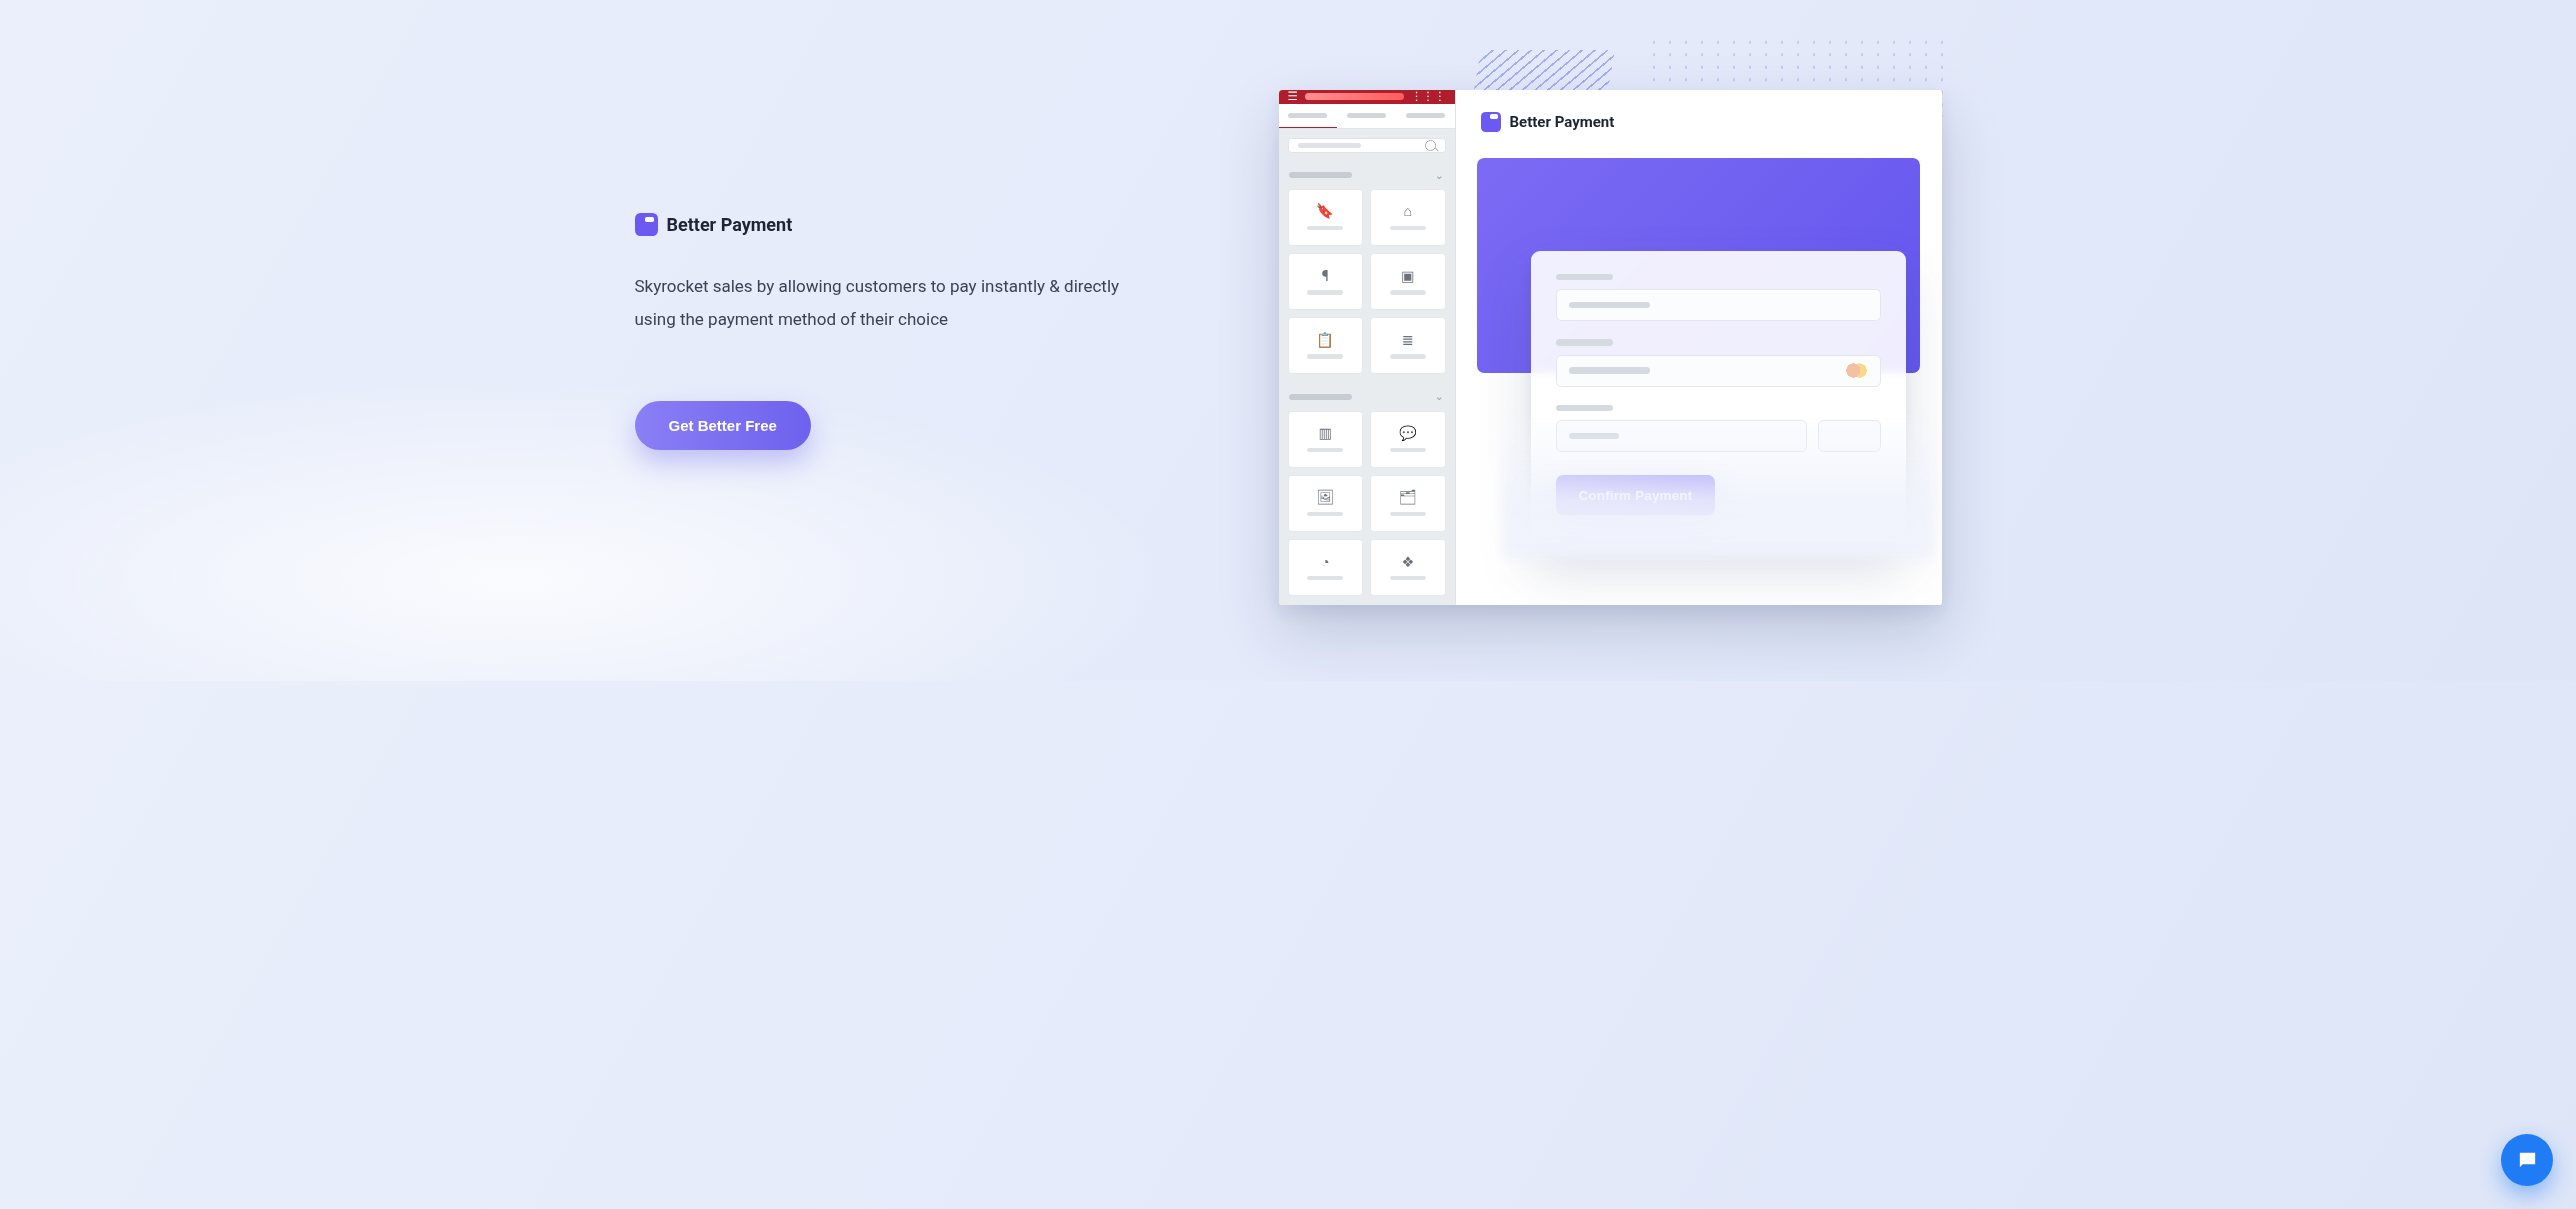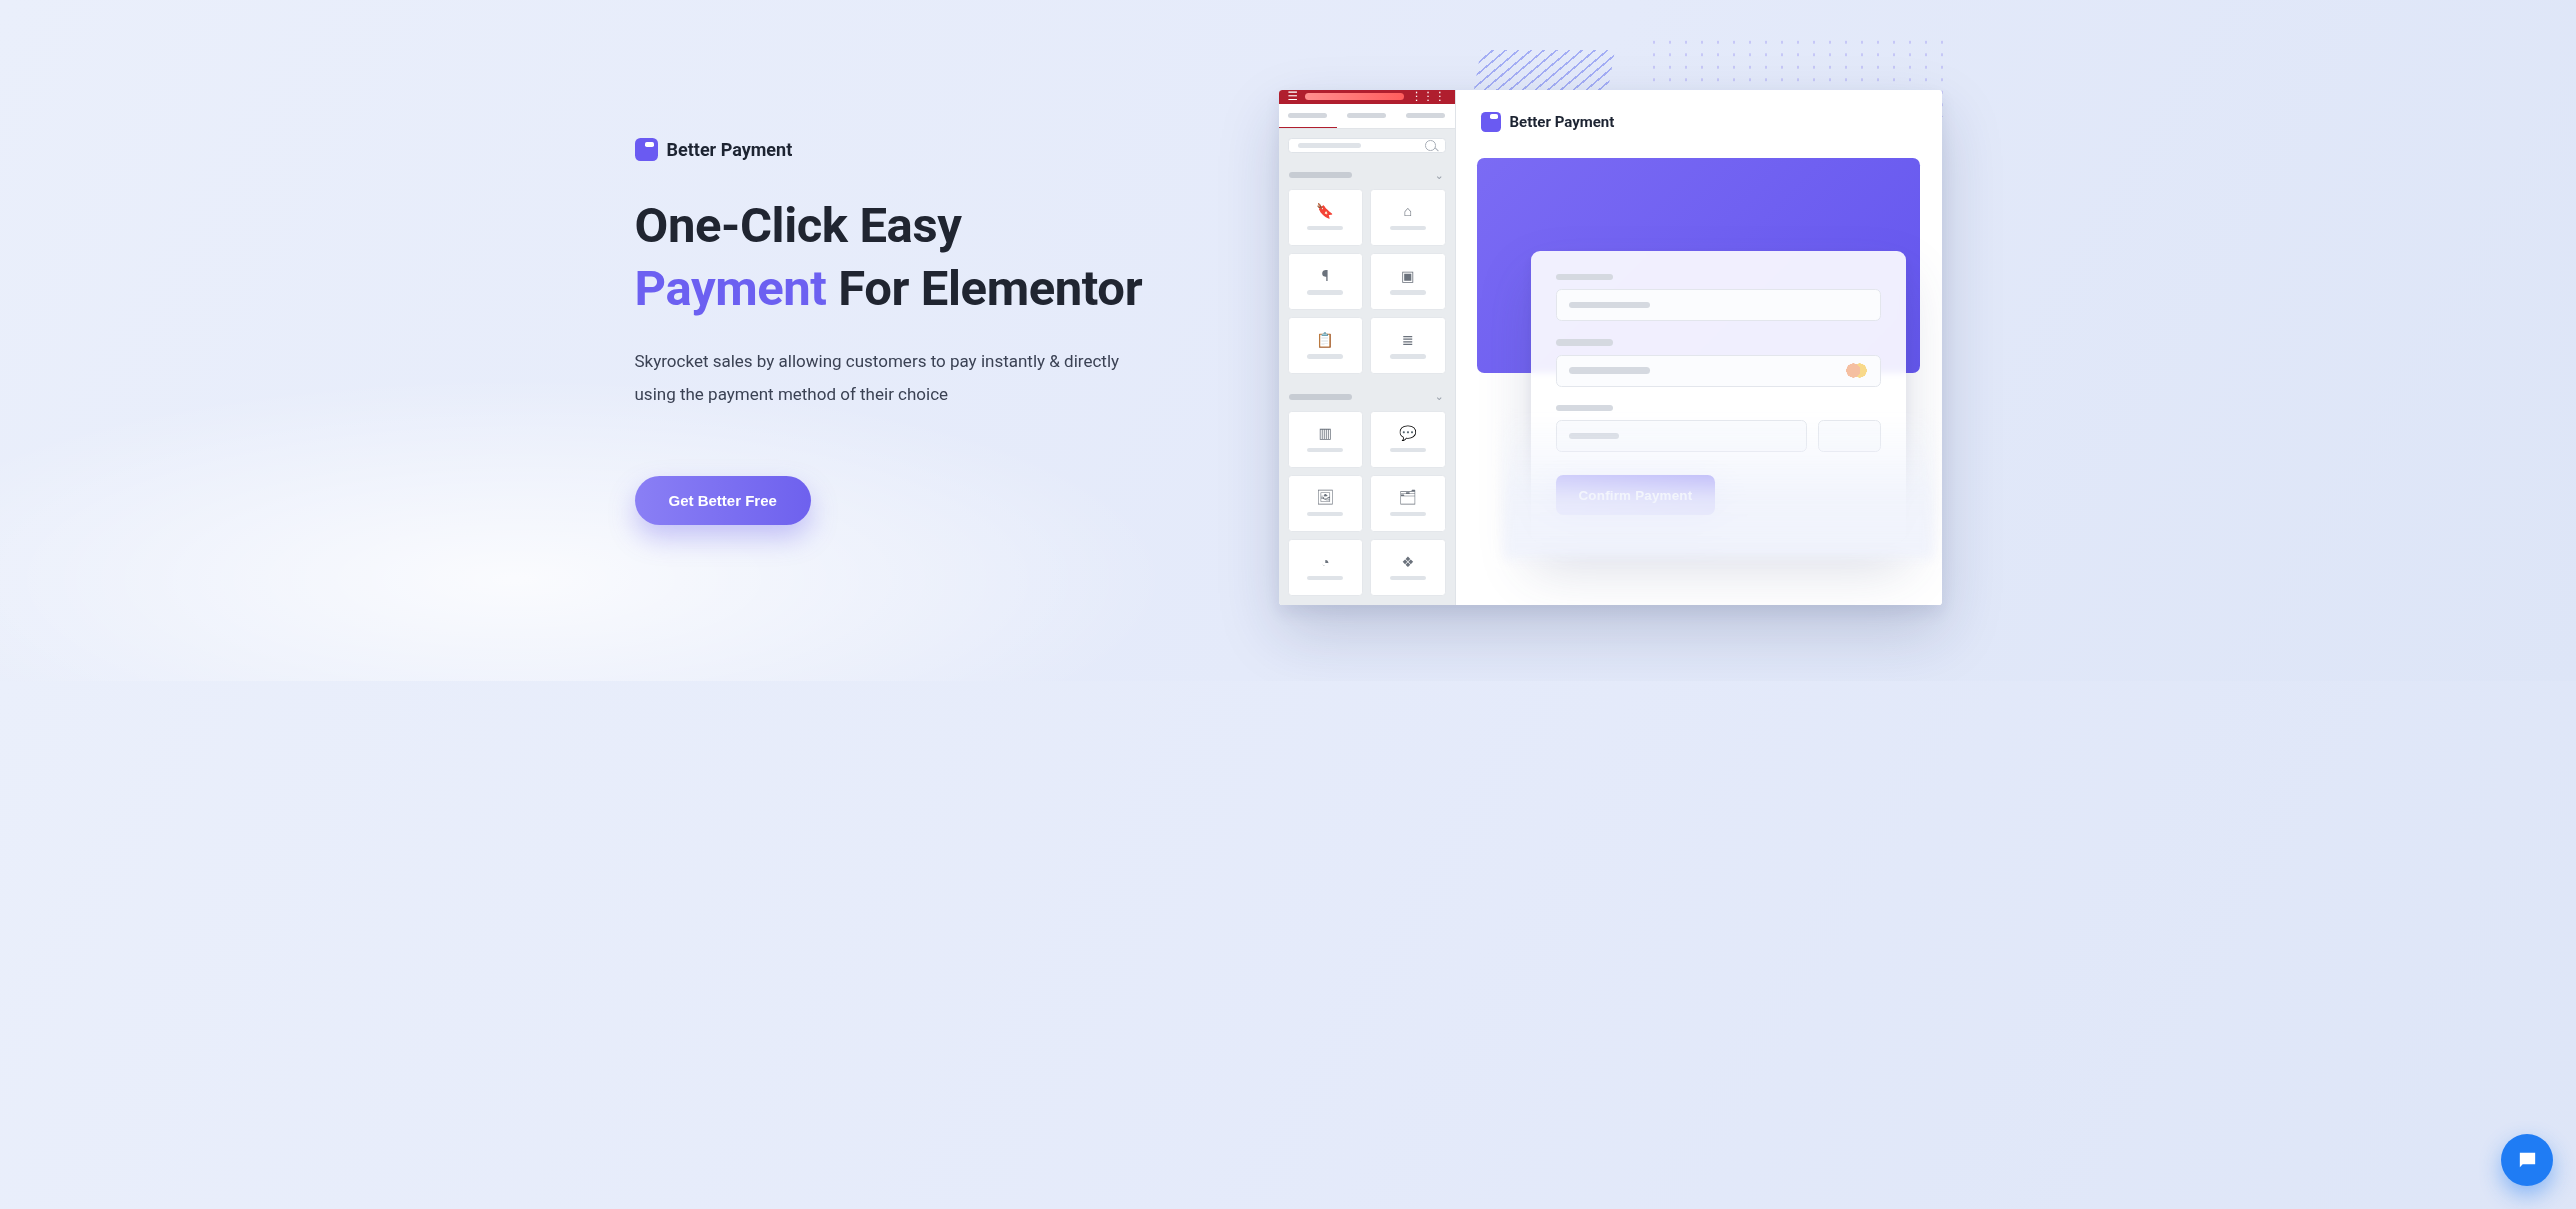--- a/index.html
+++ b/index.html
@@ -247,24 +247,20 @@
 <body>
 
 <section class="hero">
 
   <div class="left">
     <div class="brand">
       <span class="brand-logo"></span>
       <span class="brand-name">Better Payment</span>
     </div>
 
-    <h1 class="headline">
-      <span>One-Click Easy</span><br>
-      <span class="accent">Payment</span><span> For Elementor</span>
-    </h1>
 
     <p class="subhead">Skyrocket sales by allowing customers to pay instantly &amp; directly using the payment method of their choice</p>
 
     <button class="cta">Get Better Free</button>
   </div>
 
   <div class="right">
     <div class="diag"></div>
     <div class="dots top-right"></div>
     <div class="dots bottom"></div>

